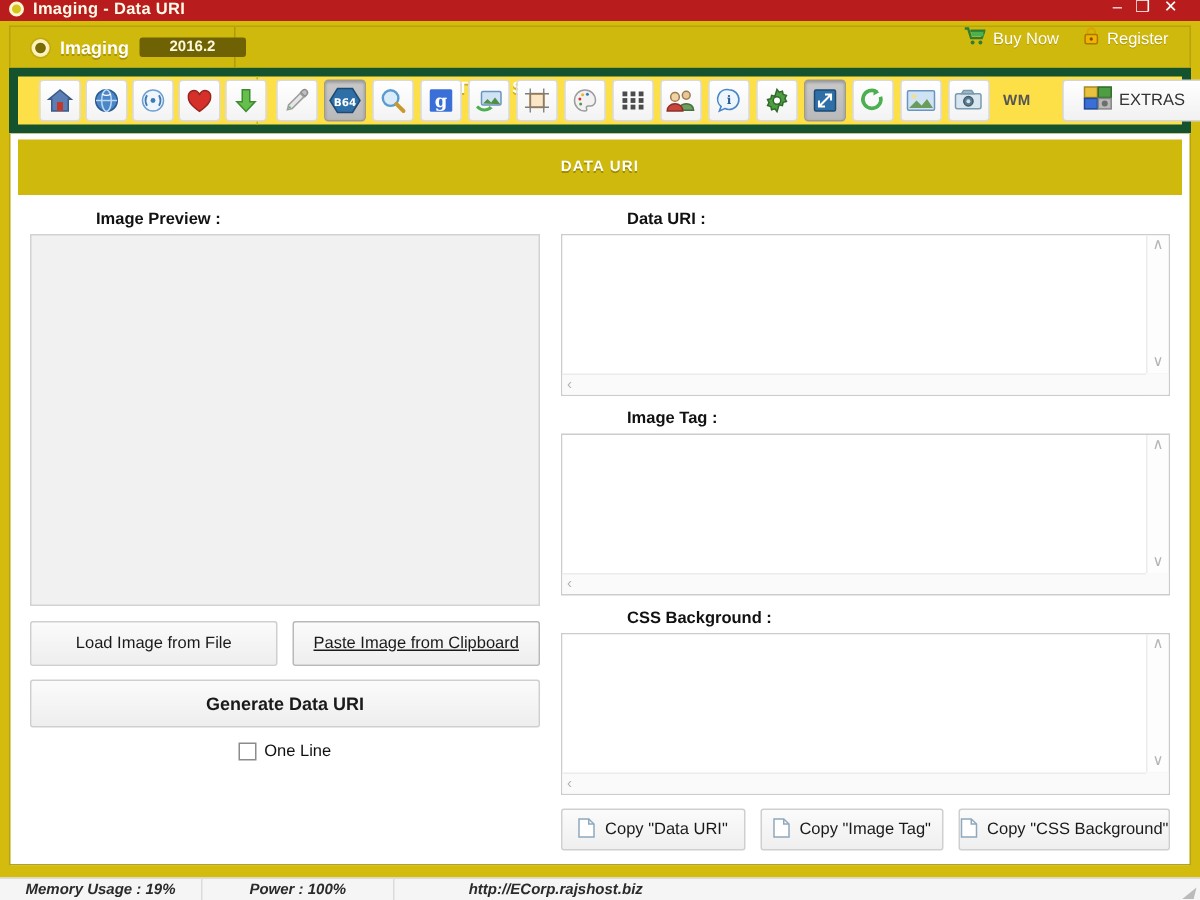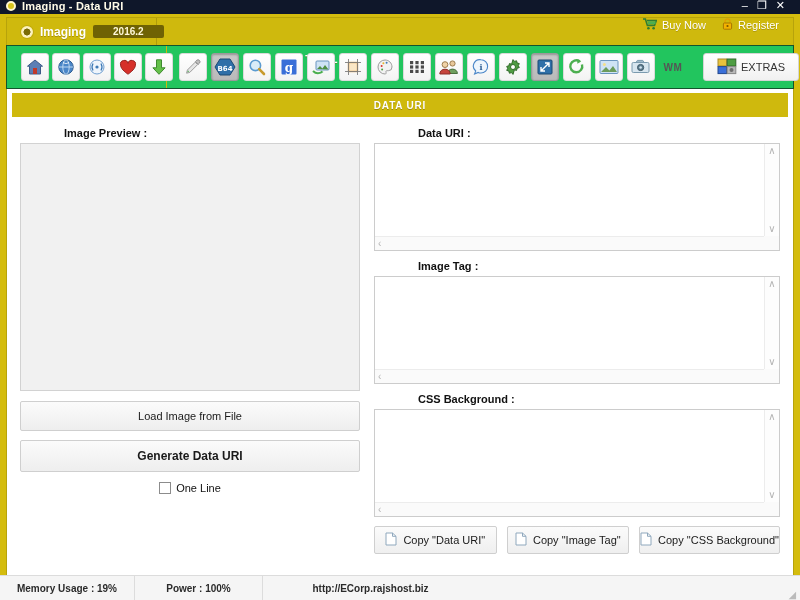--- a/index.html
+++ b/index.html
@@ -14,21 +14,21 @@
   
   #app {
     position: relative;
     width: 800px; height: 600px;
     background: #d4bc0e;
   }
 
   
   .titlebar {
     position: absolute; top: 0; left: 0; width: 800px; height: 14px;
-    background: #0f172a;
+    background: #b91c1c;
     color: #fffbe8;
     font-size: 11px;
     line-height: 13px;
     overflow: hidden;
   }
   .titlebar .tb-ico {
     position: absolute; left: 6px; top: 1px;
     width: 10px; height: 10px; border-radius: 50%;
     border: 2px solid #fff7cf;
     background: #d8c41e;
@@ -104,22 +104,22 @@
     display: flex; align-items: center; gap: 5px;
     color: #ffffff; font-size: 11px;
     text-shadow: 0 1px 0 rgba(120,100,0,.4);
     white-space: nowrap;
   }
 
   
   .toolbar {
     display: flex; align-items: center;
     height: 44px;
-    background: #22c55e;
-    border: 1px solid #14532d;
+    background: #fde047;
+    border: 6px solid #14532d;
   }
   .tb-group {
     display: flex; align-items: center; gap: 3px;
     height: 100%;
     padding: 0 8px;
   }
   .tb-group.left { border-right: 1px solid #cdb70c; width: 160px; padding-left: 14px; }
   .tb-group.mid  { flex: 1; padding-left: 12px; gap: 4px; }
   .tb-group.right{ padding-right: 10px; }
 
@@ -154,21 +154,21 @@
   
   .content {
     background: #ffffff;
     border: 1px solid #b7a30b;
     border-top: none;
     height: 488px;
     position: relative;
     padding: 4px 5px 0 5px;
   }
   .banner {
-    height: 24px;
+    height: 37px;
     background: #cfb90d;
     color: #ffffff;
     font-size: 10px; font-weight: bold; letter-spacing: .8px;
     display: flex; align-items: center; justify-content: center;
     text-shadow: 0 1px 0 rgba(110,92,0,.5);
   }
   .panes {
     display: flex;
     padding: 10px 8px 0 8px;
     gap: 14px;
@@ -254,26 +254,27 @@
     flex: 1; height: 28px;
     border: 1px solid #cfcfcf; border-radius: 2px;
     background: linear-gradient(#fbfbfb, #efefef);
     display: flex; align-items: center; justify-content: center; gap: 6px;
     font-size: 11px; color: #1a1a1a;
     white-space: nowrap;
   }
 
   
   .statusbar {
-    position: absolute; left: 0; bottom: 0; width: 800px; height: 25px;
+    position: absolute; left: 0; bottom: 0; width: 800px; height: 15px;
     background: #f5f5f5;
     border-top: 1px solid #dcdcdc;
     display: flex; align-items: center;
     font-size: 10px; font-weight: bold; color: #2b2b2b;
     overflow: hidden;
+    font-style: italic;
   }
   .sb-cell {
     height: 100%;
     display: flex; align-items: center; justify-content: center;
     border-right: 1px solid #dcdcdc;
     padding: 0 6px;
     white-space: nowrap;
     line-height: 13px;
   }
   .sb-mem { width: 135px; }
@@ -507,20 +508,23 @@
       <div class="panes">
 
         <div class="pane-left">
           <div class="flabel">Image Preview :</div>
           <div class="preview"></div>
 
           <div class="btnrow">
             <div class="btn">
               <span class="lbl">Load Image from File</span>
             </div>
+            <div class="btn focus">
+              <span class="lbl">Paste Image from Clipboard</span>
+            </div>
           </div>
 
           <div class="btn wide">
             <span class="lbl">Generate Data URI</span>
           </div>
 
           <div class="chkrow">
             <span class="chk"></span>
             <span>One Line</span>
           </div>

